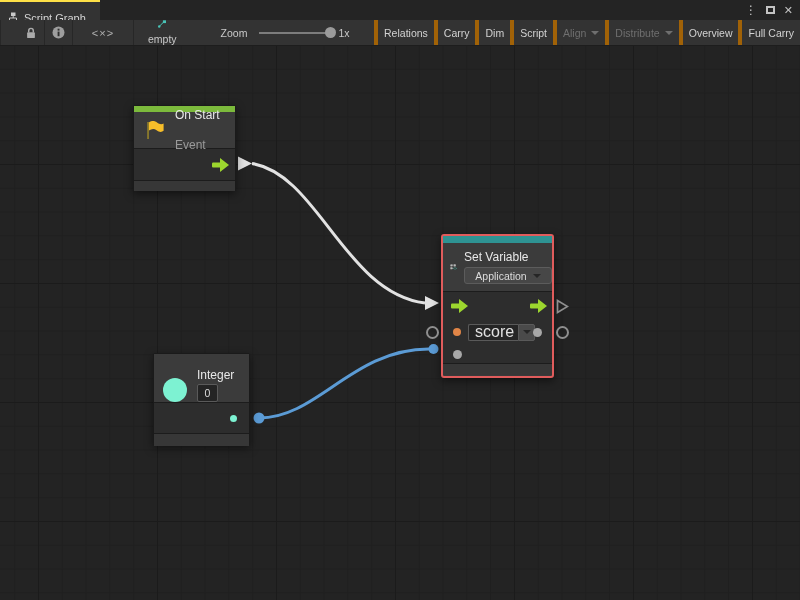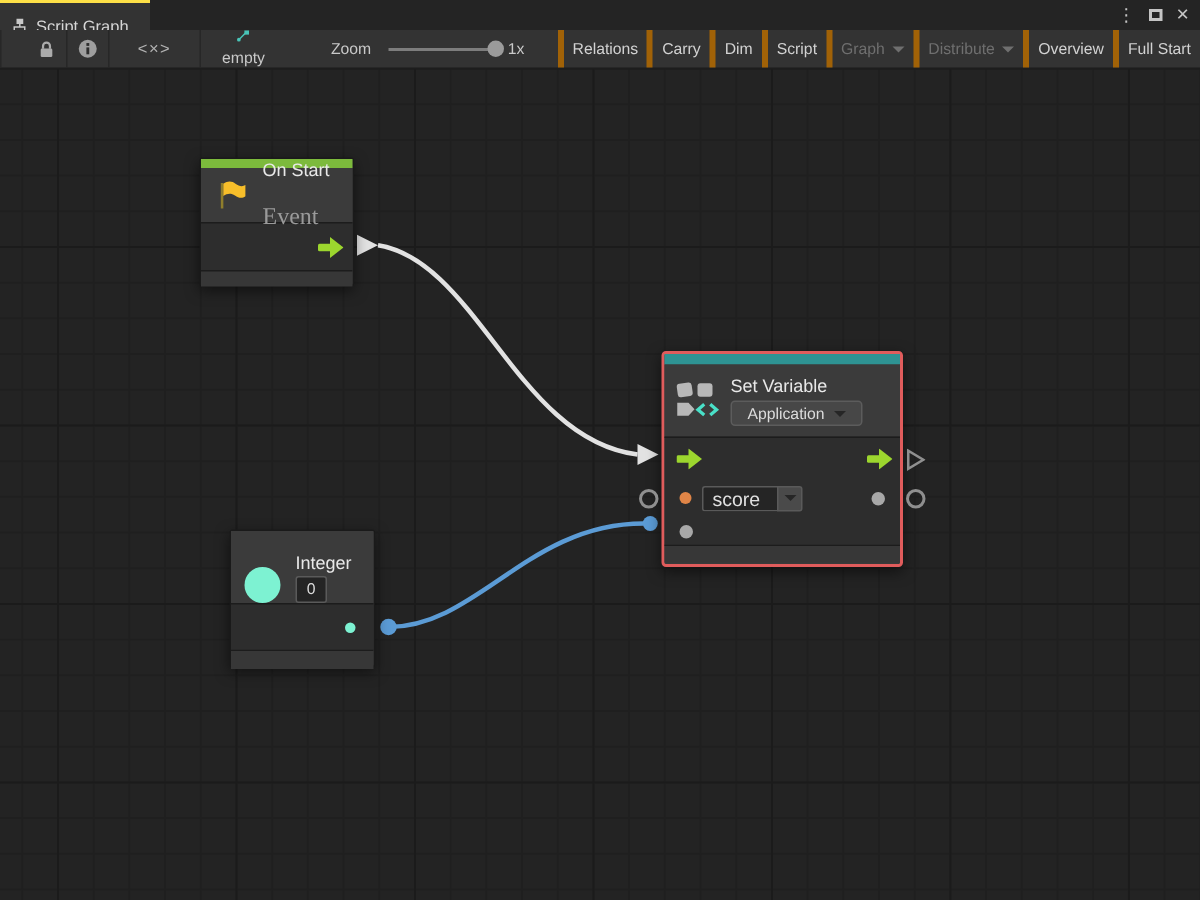--- a/index.html
+++ b/index.html
@@ -46,45 +46,45 @@
   .wires{position:absolute;left:0;top:0;z-index:1;}
 
   
   .node{position:absolute;z-index:2;border:1px solid #1a1a1a;border-radius:2px;
     box-shadow:0 3px 9px rgba(0,0,0,.5);box-sizing:border-box;background:#3a3a3a;}
   .strip{width:100%;}
   .n-header{display:flex;align-items:center;background:#3b3b3b;box-sizing:border-box;}
   .n-body{background:#2d2d2d;border-top:1px solid #1c1c1c;box-sizing:border-box;}
   .n-footer{background:#373737;border-top:1px solid #1c1c1c;box-sizing:border-box;}
   .n-title{font-size:12px;color:#e8e8e8;}
-  .n-sub{font-size:16px;color:#9a9a9a;margin-top:16px;font-family:Liberation Serif, serif;}
+  .n-sub{font-size:12px;color:#9a9a9a;margin-top:16px;}
 
   
   .onstart{left:133px;top:59px;width:103px;height:86px;}
   .onstart .strip{height:6px;background:#7CBA3C;}
   .onstart .n-header{height:36px;padding-left:9px;gap:8px;}
   .onstart .n-body{height:32px;display:flex;align-items:center;justify-content:flex-end;padding-right:6px;}
   .onstart .n-footer{height:11px;}
 
   
-  .setvar{left:441px;top:188px;width:161px;height:144px;border:2px solid #E05C5C;border-radius:3px;}
+  .setvar{left:441px;top:188px;width:113px;height:144px;border:2px solid #E05C5C;border-radius:3px;}
   .setvar .strip{height:7px;background:#2E9393;}
   .setvar .n-header{height:48px;padding-left:7px;gap:7px;}
   .setvar .n-body{height:72px;}
   .setvar .n-footer{height:12px;}
   .sv-row{display:flex;align-items:center;}
   .sv-row1{height:28px;padding:0 5px 0 8px;justify-content:space-between;}
   .sv-row2{height:24px;padding-left:10px;}
   .sv-row3{height:20px;padding-left:10px;}
   .dropdown{display:flex;align-items:center;justify-content:center;gap:6px;height:15px;width:86px;
     background:#474747;border:1px solid #5c5c5c;border-radius:3px;color:#dcdcdc;font-size:10.5px;margin-top:3px;}
   .dropdown .caret{border-top-color:#262626;margin-left:0;}
   .score-field{display:flex;align-items:center;height:17px;margin-left:7px;}
   .score-box{width:50px;height:100%;background:#252525;border:1px solid #5a5a5a;border-right:none;
-    border-radius:2px 0 0 2px;color:#e0e0e0;font-size:13px;display:flex;align-items:center;
+    border-radius:2px 0 0 2px;color:#e0e0e0;font-size:16px;display:flex;align-items:center;
     padding-left:6px;box-sizing:border-box;}
   .score-caret-btn{width:17px;height:100%;background:#4a4a4a;border:1px solid #5a5a5a;
     border-radius:0 2px 2px 0;display:flex;align-items:center;justify-content:center;box-sizing:border-box;}
   .score-caret-btn .caret{border-top-color:#262626;margin-left:0;}
   .dot{border-radius:50%;}
   .dot-orange{width:8px;height:8px;background:#E08547;}
   .dot-grey{width:9px;height:9px;background:#A8A8A8;}
   .ext{position:absolute;}
   .ext-circ{width:9px;height:9px;border:2px solid #8f8f8f;border-radius:50%;background:transparent;}
 
@@ -166,32 +166,32 @@
       <div class="tb-btn">
         <span>Carry</span>
         </div>
       <div class="tb-btn">
         <span>Dim</span>
         </div>
       <div class="tb-btn">
         <span>Script</span>
         </div>
       <div class="tb-btn disabled">
-        <span>Graph</span>
+        <span>Align</span>
         <span class="caret"></span>
         </div>
       <div class="tb-btn disabled">
         <span>Distribute</span>
         <span class="caret"></span>
         </div>
       <div class="tb-btn">
         <span>Overview</span>
         </div>
       <div class="tb-btn">
-        <span>Full Start</span>
+        <span>Full Carry</span>
         </div>
     </div>
   </div>
 
   <div class="canvas">
 
     <svg class="wires" width="800" height="554">
       <g>
         <polygon points="238,110.5 238,124.5 252,117.5" fill="#E2E2E2"></polygon>
         <path d="M252,117.5 C318,128 345,247 425,257" fill="none" stroke-width="3" stroke="#E2E2E2"></path>

